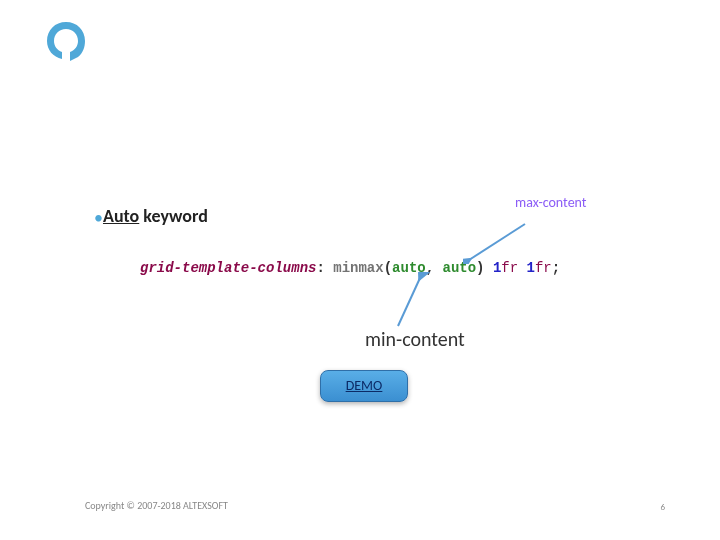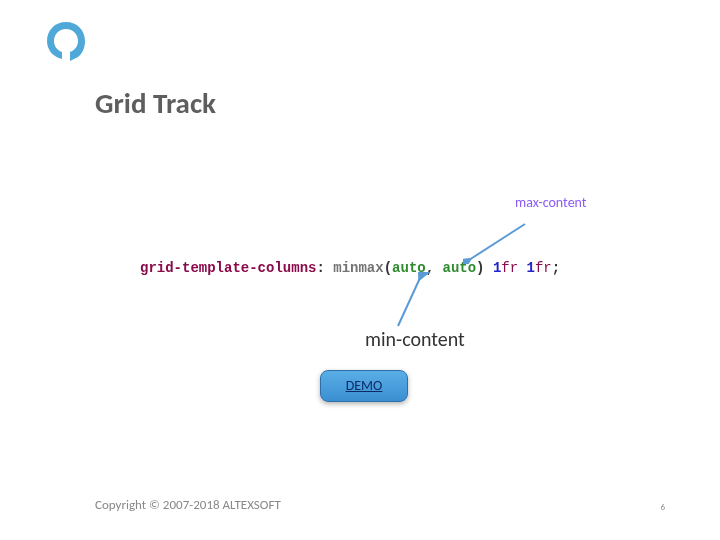--- a/index.html
+++ b/index.html
@@ -59,21 +59,21 @@
     font-weight: bold;
   }
   .code-line {
     position: absolute;
     top: 260px;
     left: 140px;
     font-family: "Courier New", monospace;
     font-size: 14px;
     font-weight: bold;
   }
-  .c-prop  { color: #8a0a4a; }
+  .c-prop  { color: #8a0a4a; font-style: italic; }
   .c-colon { color: #333; }
   .c-func  { color: #737373; }
   .c-paren { color: #333; }
   .c-auto  { color: #2e8b2e; font-weight: bold; }
   .c-comma { color: #333; }
   .c-num   { color: #2323c8; }
   .c-unit  { color: #8a0a4a; font-weight: normal; }
   .c-semi  { color: #333; }
 
   .ann-max {
@@ -108,22 +108,22 @@
     text-align: center;
     line-height: 30px;
     color: #0b2a66;
     font-size: 14px;
     text-decoration: underline;
     cursor: pointer;
   }
   .copyright {
     position: absolute;
     bottom: 28px;
-    left: 95px;
-    font-size: 13px;
+    left: 85px;
+    font-size: 10px;
     color: #888;
   }
   .pagenum {
     position: absolute;
     bottom: 28px;
     right: 55px;
     font-size: 9px;
     color: #888;
   }
 </style>
@@ -132,22 +132,24 @@
 
 <div class="slide">
 
   <div class="logo">
     <svg width="42" height="42" viewBox="0 0 42 42">
       <path d="M21 2 C10 2 2 10 2 21 C2 30 8 37 17 39 L17 32 C12 30 9 26 9 21 C9 14 14 9 21 9 C28 9 33 14 33 21 C33 26 30 30 25 32 L25 41 L33 37 C38 33 40 27 40 21 C40 10 32 2 21 2 Z" fill="#4FA8D8"></path>
       <text x="21" y="27" text-anchor="middle" font-family="Arial" font-size="16" font-weight="bold" fill="#fff">S</text>
     </svg>
   </div>
 
-  <div class="title">Grid Track</div>
 
+  <div class="bullet-row">
+    <span class="bullet-dot">•</span><span class="kw-underline">Auto</span><span class="kw-bold"> keyword</span>
+  </div>
 
   <div class="code-line">
     <span class="c-prop">grid-template-columns</span><span class="c-colon">: </span><span class="c-func">minmax</span><span class="c-paren">(</span><span class="c-auto">auto</span><span class="c-comma">, </span><span class="c-auto">auto</span><span class="c-paren">) </span><span class="c-num">1</span><span class="c-unit">fr</span><span> </span><span class="c-num">1</span><span class="c-unit">fr</span><span class="c-semi">;</span>
   </div>
 
   <div class="ann-max">max-content</div>
   <div class="ann-min">min-content</div>
 
   <svg class="arrow" style="top:222px; left:463px;" width="70" height="42">
     <defs>

